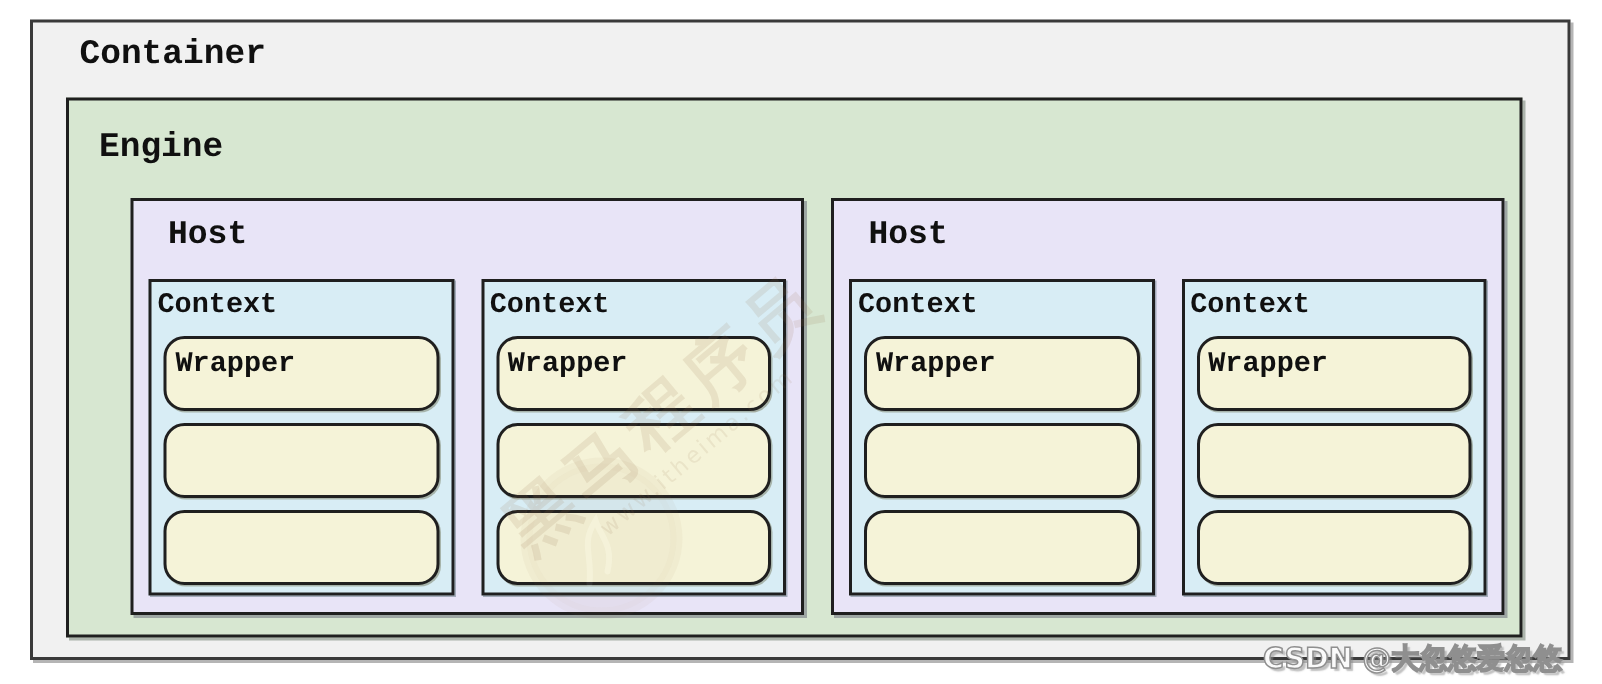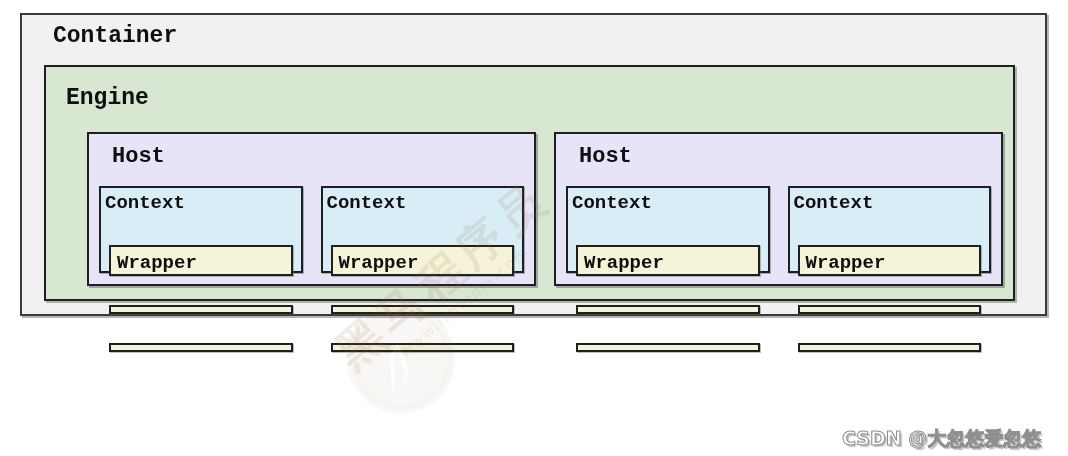--- a/index.html
+++ b/index.html
@@ -4,21 +4,21 @@
 <style>
   html,body{margin:0;padding:0;background:#ffffff;}
   .canvas{
     position:relative;width:1068px;height:456px;background:#ffffff;overflow:hidden;
     font-family:"Liberation Mono","DejaVu Sans Mono",monospace;
   }
   .box{box-sizing:border-box;border:2px solid #1f1f1f;}
   .lbl{font-weight:bold;color:#101010;white-space:nowrap;}
 
   .container-box{
-    position:absolute;left:20px;top:13px;width:1027px;height:303px;
+    position:absolute;left:20px;top:13px;width:1027px;height:427px;
     background:#f1f1f1;border-color:#3a3a3a;
     box-shadow:2px 2px 0 rgba(90,90,90,0.45);
     display:flex;flex-direction:column;
   }
   .container-label{font-size:23px;line-height:26px;padding:8px 0 0 31px;}
 
   .engine-box{
     flex:1;margin:16px 30px 13px 22px;background:#d7e7d1;
     box-shadow:2px 2px 0 rgba(70,90,70,0.4);
     display:flex;flex-direction:column;min-height:0;
@@ -32,27 +32,28 @@
     box-shadow:2px 2px 0 rgba(70,70,95,0.4);
     display:flex;flex-direction:column;min-width:0;min-height:0;
   }
   .host-label{font-size:22px;line-height:25px;padding:10px 0 0 23px;}
 
   .contexts-row{flex:1;display:flex;gap:18px;margin:17px 10px 11px 10px;min-height:0;}
 
   .context-box{
     flex:1;background:#d8edf5;
     box-shadow:1px 1px 0 rgba(60,85,95,0.4);
-    display:flex;flex-direction:column;min-width:0;min-height:0;gap:21px;
+    display:flex;flex-direction:column;min-width:0;min-height:0;
   }
   .context-label{font-size:19px;line-height:22px;padding:4px 0 0 4px;}
 
   .wrapper-box{
     height:50px;margin:8px 8px 0 8px;background:#f5f3d8;
     box-shadow:1px 1px 0 rgba(95,95,60,0.4);
+    border-radius:14px;
   }
   .wrapper-box.first{margin-top:10px;}
   .wrapper-label{font-size:19px;line-height:22px;padding:5px 0 0 6px;}
 
   
   .wm-center{
     position:absolute;left:285px;top:175px;width:340px;height:230px;
     pointer-events:none;transform:rotate(-40deg);transform-origin:center;
     color:rgba(150,112,70,0.13);text-align:center;
   }

